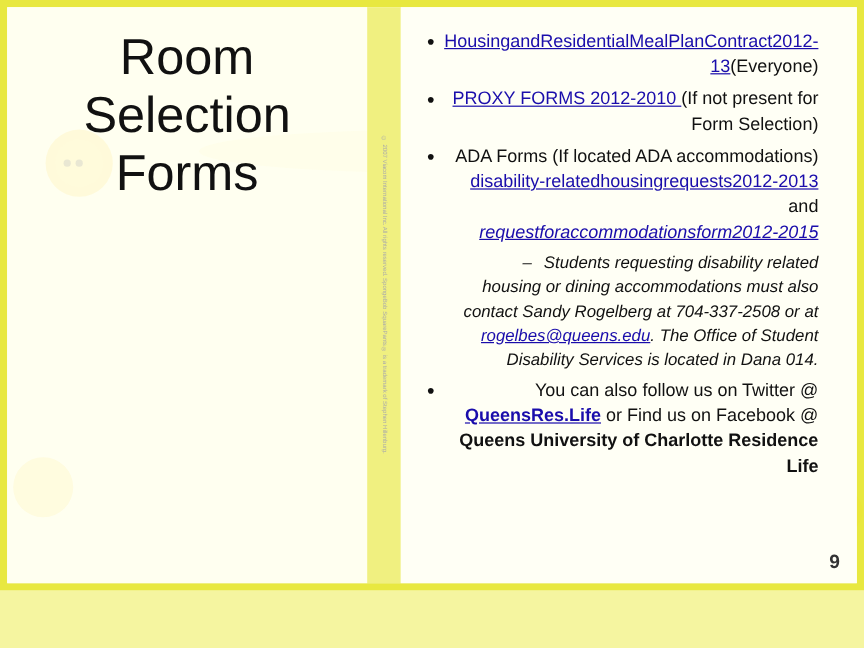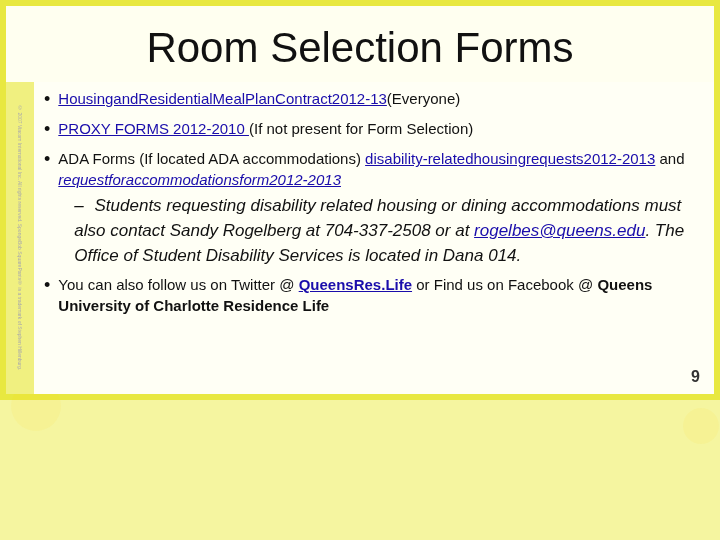--- a/index.html
+++ b/index.html
@@ -8,26 +8,26 @@
       width: 720px;
       height: 540px;
       background: #f5f5a0;
       font-family: Arial, sans-serif;
       overflow: hidden;
       position: relative;
     }
 
     .slide {
       width: 720px;
-      height: 400px;
+      height: 492px;
       background: #fffff0;
       border: 6px solid #e8e840;
       position: relative;
       display: flex;
-      flex-direction: column;
+      flex-direction: row;
     }
 
     .title-area {
       text-align: center;
       padding: 18px 20px 10px;
       background: #fffff0;
     }
 
     .title {
       font-size: 42px;
@@ -58,21 +58,22 @@
     .main-content {
       flex: 1;
       padding: 6px 20px 6px 10px;
       background: #fffff5;
       position: relative;
     }
 
     .bullet-list {
       list-style: none;
       padding: 0;
-      margin: 0;
+      margin: 12px;
+      text-align: right;
     }
 
     .bullet-list > li {
       display: flex;
       align-items: flex-start;
       margin-bottom: 6px;
       font-size: 15px;
       line-height: 1.4;
       color: #111;
     }
@@ -89,21 +90,21 @@
     .link {
       color: #1a0dab;
       text-decoration: underline;
       cursor: pointer;
     }
 
     .sub-item {
       margin-top: 4px;
       margin-left: 16px;
       font-style: italic;
-      font-size: 17px;
+      font-size: 14px;
       line-height: 1.45;
       color: #111;
     }
 
     .sub-bullet::before {
       content: "–";
       margin-right: 6px;
     }
 
     .page-num {
@@ -165,21 +166,21 @@
         <li>
           <span>
             <a class="link" href="#">PROXY FORMS 2012-2010 </a><span>(If not present for Form Selection)</span>
           </span>
         </li>
 
         <li>
           <div>
             <span>
               <span>ADA Forms (If located ADA accommodations) </span><a class="link" href="#">disability-relatedhousingrequests2012-2013</a><span> and </span><br>
-              <a class="link" href="#"><em>requestforaccommodationsform2012-2013</em></a>
+              <a class="link" href="#"><em>requestforaccommodationsform2012-2015</em></a>
             </span>
             <div class="sub-item">
               <span class="sub-bullet"></span><span> Students requesting disability related housing or dining accommodations must also contact Sandy Rogelberg at 704-337-2508 or at <a class="link" href="mailto:rogelbes@queens.edu">rogelbes@queens.edu</a>.  The Office of Student Disability Services is located in Dana 014.</span>
             </div>
           </div>
         </li>
 
         <li>
           <span>
             <span>You can also follow us on Twitter @ </span><a class="link" href="#"><strong>QueensRes.Life</strong></a><span> or Find us on Facebook @ <strong>Queens University of Charlotte Residence Life</strong></span>

